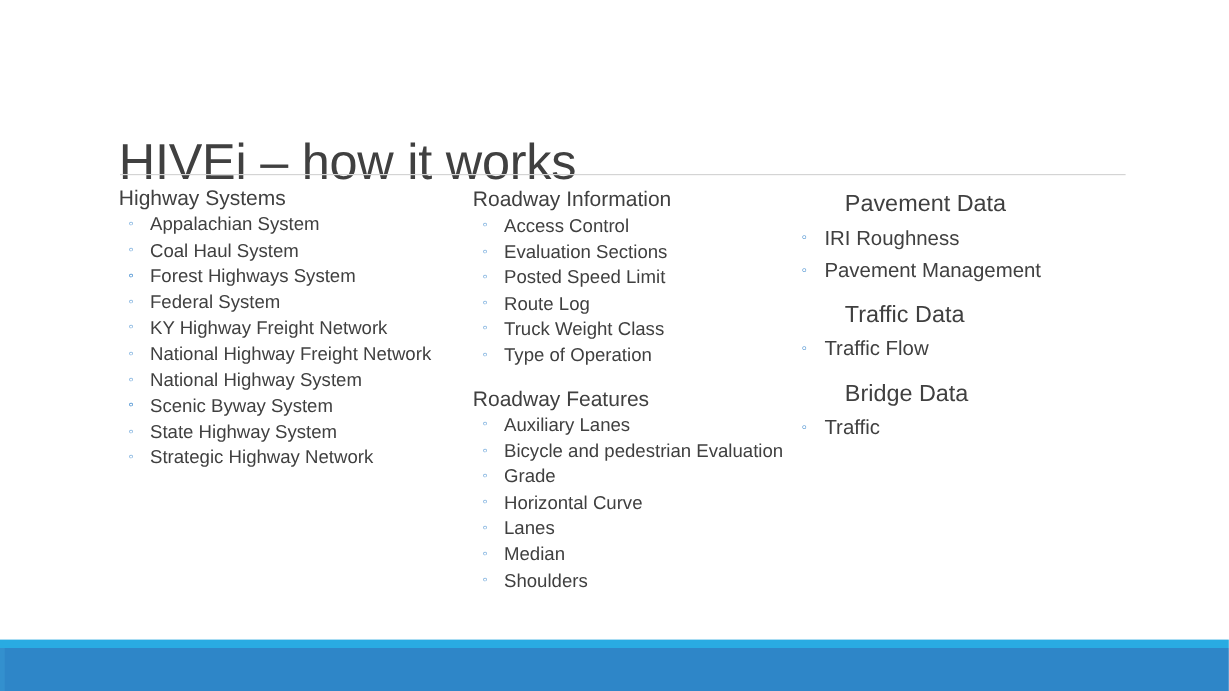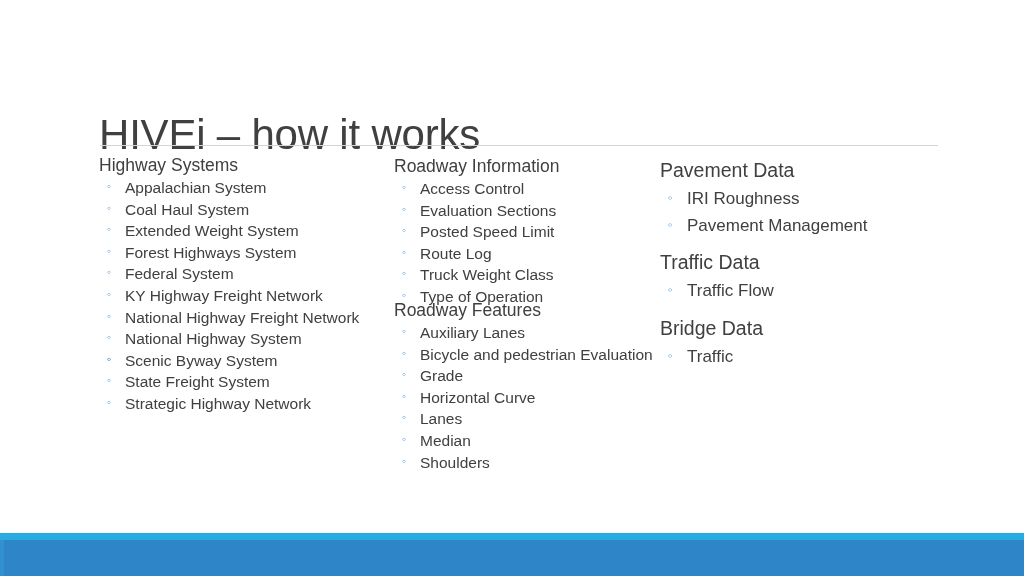--- a/index.html
+++ b/index.html
@@ -110,27 +110,27 @@
   .size-lg ul.bullets li .bullet-mark {
     left: 8px;
     top: -1px;
     font-size: 13px;
     line-height: 27px;
   }
 
   
   .g-hw   { top: 155px; }
   .g-rinf { top: 156px; }
-  .g-rfea { top: 300px; }
+  .g-rfea { top: 322px; }
   .g-pav  { top: 159px; }
   .g-tra  { top: 251px; }
   .g-bri  { top: 317px; }
 
   .group-title-sm { margin-bottom: 2px; }
-  .group-title-lg { margin-bottom: 3px; }
+  .group-title-lg { margin-bottom: 3px; margin-left: 44px; }
 
   
   .band-light {
     position: absolute;
     left: 0;
     top: 533px;
     width: 1024px;
     height: 7px;
     background: #29ABE2;
   }
@@ -169,21 +169,20 @@
           <li>
             <span class="bullet-mark">◦</span>
             <span>Appalachian System</span>
           </li>
           <li>
             <span class="bullet-mark">◦</span>
             <span>Coal Haul System</span>
           </li>
           <li>
             <span class="bullet-mark">◦</span>
-            <span>Extended Weight System</span>
           </li>
           <li>
             <span class="bullet-mark">◦</span>
             <span>Forest Highways System</span>
           </li>
           <li>
             <span class="bullet-mark">◦</span>
             <span>Federal System</span>
           </li>
           <li>
@@ -200,21 +199,21 @@
           </li>
           <li>
             <span class="bullet-mark">◦</span>
           </li>
           <li>
             <span class="bullet-mark">◦</span>
             <span>Scenic Byway System</span>
           </li>
           <li>
             <span class="bullet-mark">◦</span>
-            <span>State Freight System</span>
+            <span>State Highway System</span>
           </li>
           <li>
             <span class="bullet-mark">◦</span>
             <span>Strategic Highway Network</span>
           </li>
         </ul>
       </div>
     </div>
 
     <div class="col col-2 size-sm">

